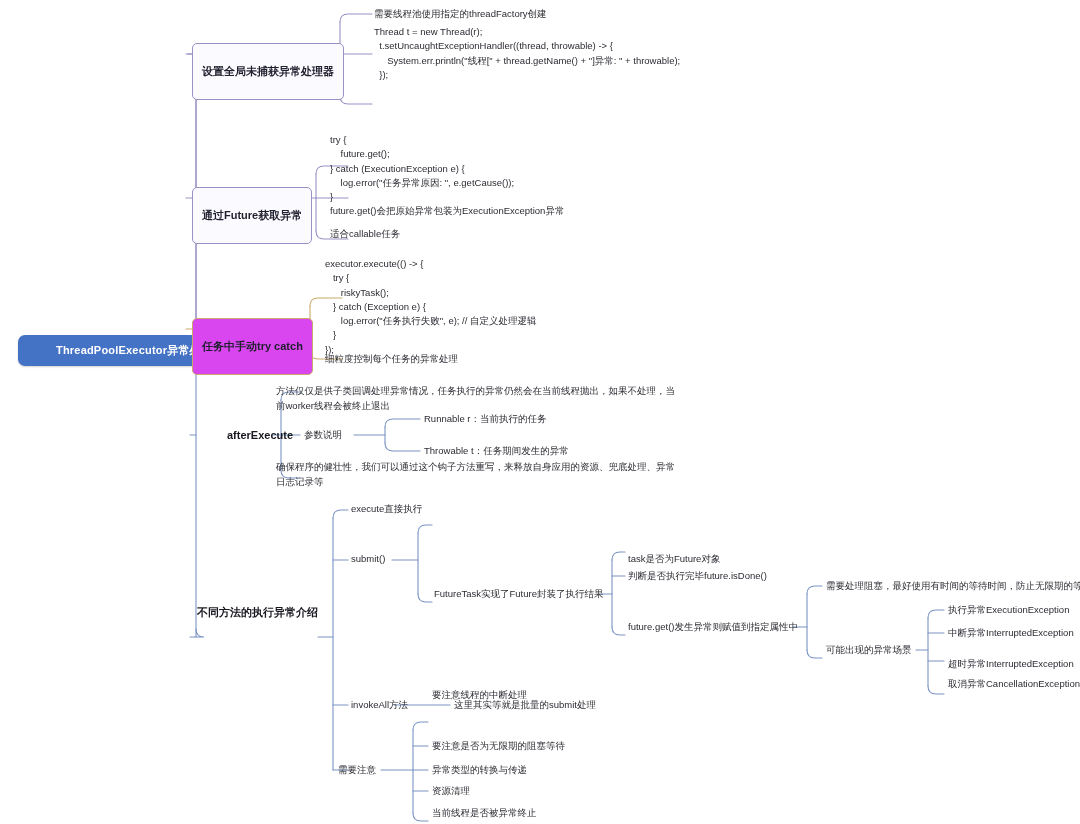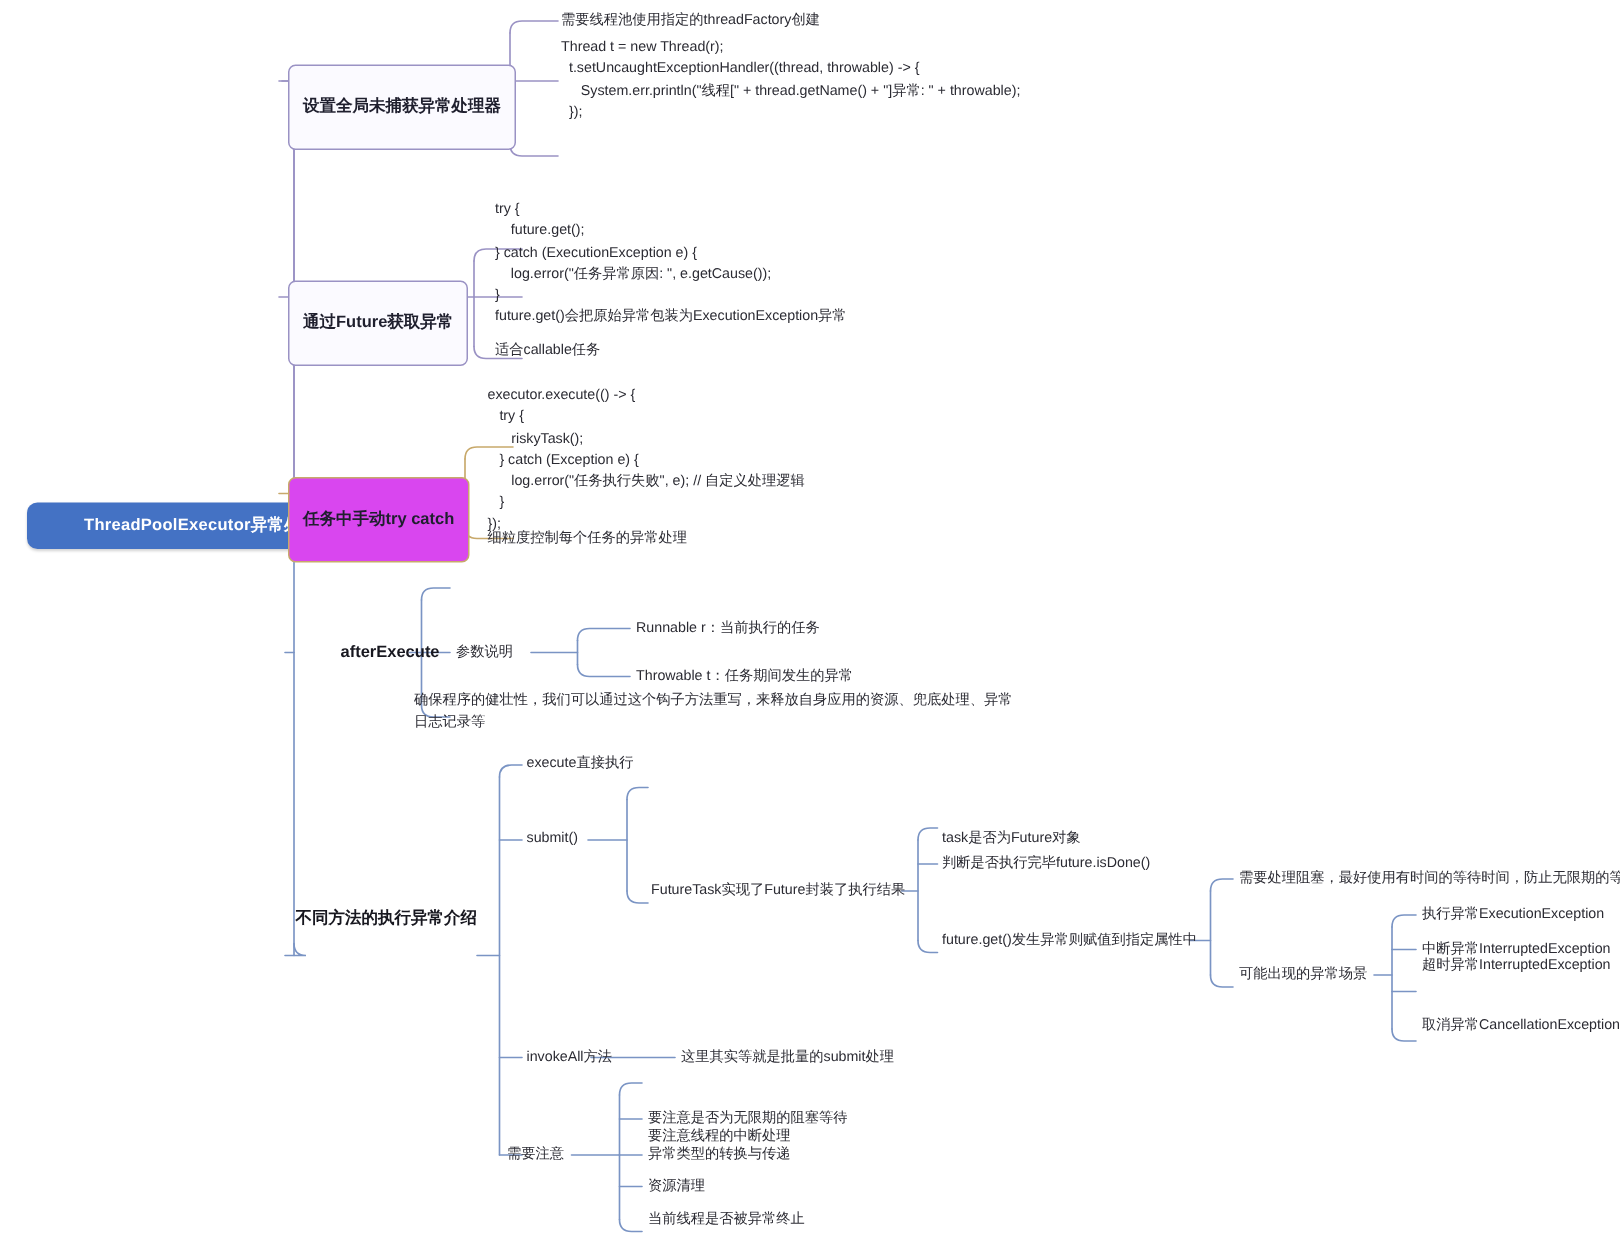--- a/index.html
+++ b/index.html
@@ -178,20 +178,22 @@
   <div class="node leaf code" style="left:325px;top:257px;">executor.execute(() -&gt; {
    try {
       riskyTask();
    } catch (Exception e) {
       log.error("任务执行失败", e); // 自定义处理逻辑
    }
 });</div>
   <div class="node leaf" style="left:325px;top:353px;">细粒度控制每个任务的异常处理</div>
 
   <div class="node l1plain" style="left:197px;top:428px;padding-left:30px;">afterExecute</div>
+  <div class="node leaf wrap" style="left:276px;top:384px;">方法仅仅是供子类回调处理异常情况，任务执行的异常仍然会在当前线程抛出，如果不处理，当
+前worker线程会被终止退出</div>
   <div class="node leaf" style="left:304px;top:429px;">参数说明</div>
   <div class="node leaf" style="left:424px;top:413px;">Runnable r：当前执行的任务</div>
   <div class="node leaf" style="left:424px;top:445px;">Throwable t：任务期间发生的异常</div>
   <div class="node leaf wrap" style="left:276px;top:460px;">确保程序的健壮性，我们可以通过这个钩子方法重写，来释放自身应用的资源、兜底处理、异常
 日志记录等</div>
 
   <div class="node l1plain" style="left:197px;top:605px;">不同方法的执行异常介绍</div>
 
   <div class="node leaf" style="left:351px;top:503px;">execute直接执行</div>
 
@@ -202,26 +204,26 @@
 
   <div class="node leaf" style="left:628px;top:553px;">task是否为Future对象</div>
   <div class="node leaf" style="left:628px;top:570px;">判断是否执行完毕future.isDone()</div>
   <div class="node leaf" style="left:628px;top:621px;">future.get()发生异常则赋值到指定属性中</div>
 
   <div class="node leaf" style="left:826px;top:580px;">需要处理阻塞，最好使用有时间的等待时间，防止无限期的等待唤醒</div>
   <div class="node leaf" style="left:826px;top:644px;">可能出现的异常场景</div>
 
   <div class="node leaf" style="left:948px;top:604px;">执行异常ExecutionException</div>
   <div class="node leaf" style="left:948px;top:627px;">中断异常InterruptedException</div>
-  <div class="node leaf" style="left:948px;top:638px;">超时异常InterruptedException</div>
+  <div class="node leaf" style="left:948px;top:658px;">超时异常InterruptedException</div>
   <div class="node leaf" style="left:948px;top:678px;">取消异常CancellationException</div>
 
   <div class="node leaf" style="left:351px;top:699px;">invokeAll方法</div>
   <div class="node leaf" style="left:454px;top:699px;">这里其实等就是批量的submit处理</div>
 
   <div class="node leaf" style="left:338px;top:764px;">需要注意</div>
-  <div class="node leaf" style="left:432px;top:752px;">要注意线程的中断处理</div>
+  <div class="node leaf" style="left:432px;top:689px;">要注意线程的中断处理</div>
   <div class="node leaf" style="left:432px;top:740px;">要注意是否为无限期的阻塞等待</div>
   <div class="node leaf" style="left:432px;top:764px;">异常类型的转换与传递</div>
   <div class="node leaf" style="left:432px;top:785px;">资源清理</div>
   <div class="node leaf" style="left:432px;top:807px;">当前线程是否被异常终止</div>
 
 </div>
 
 </body></html>

